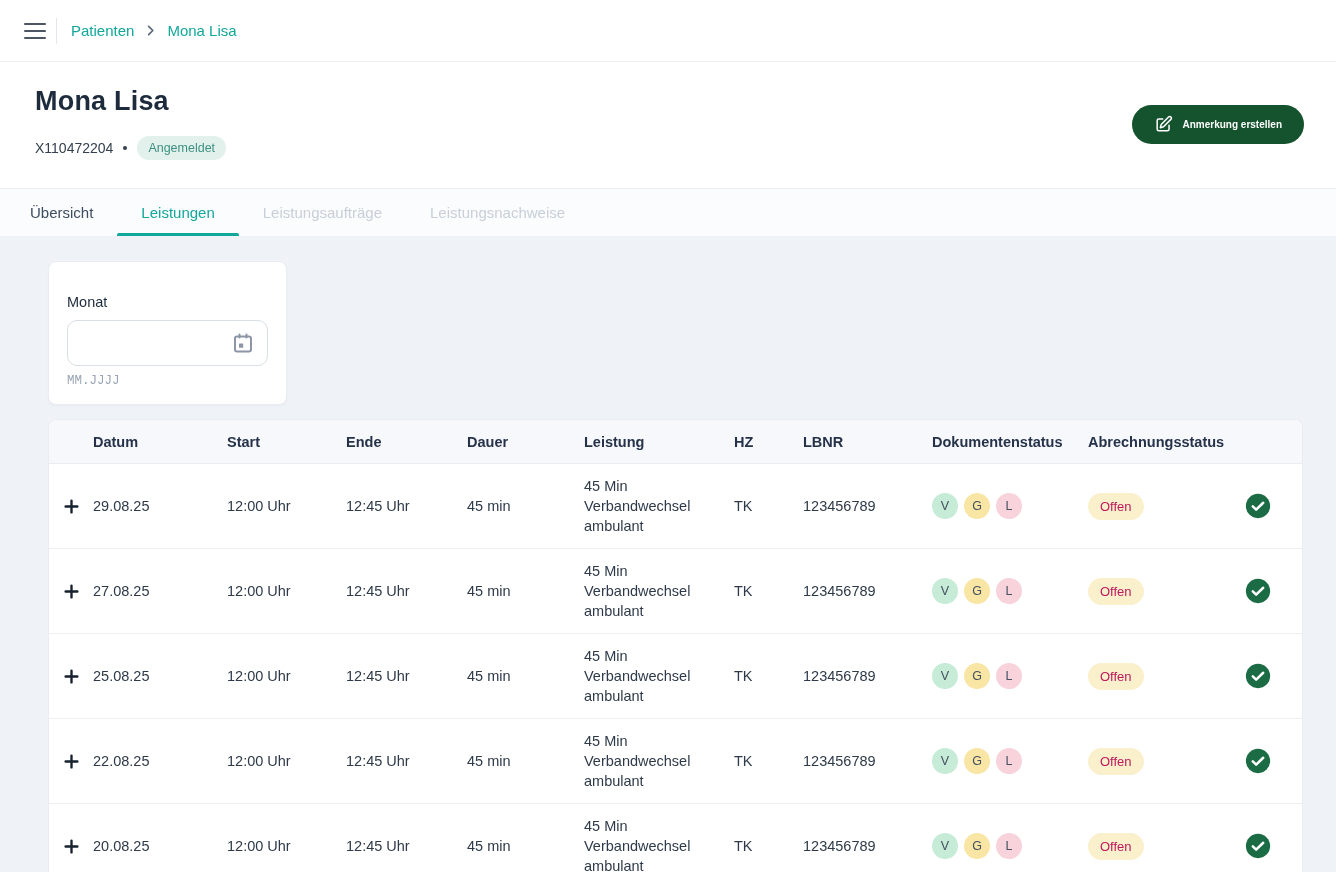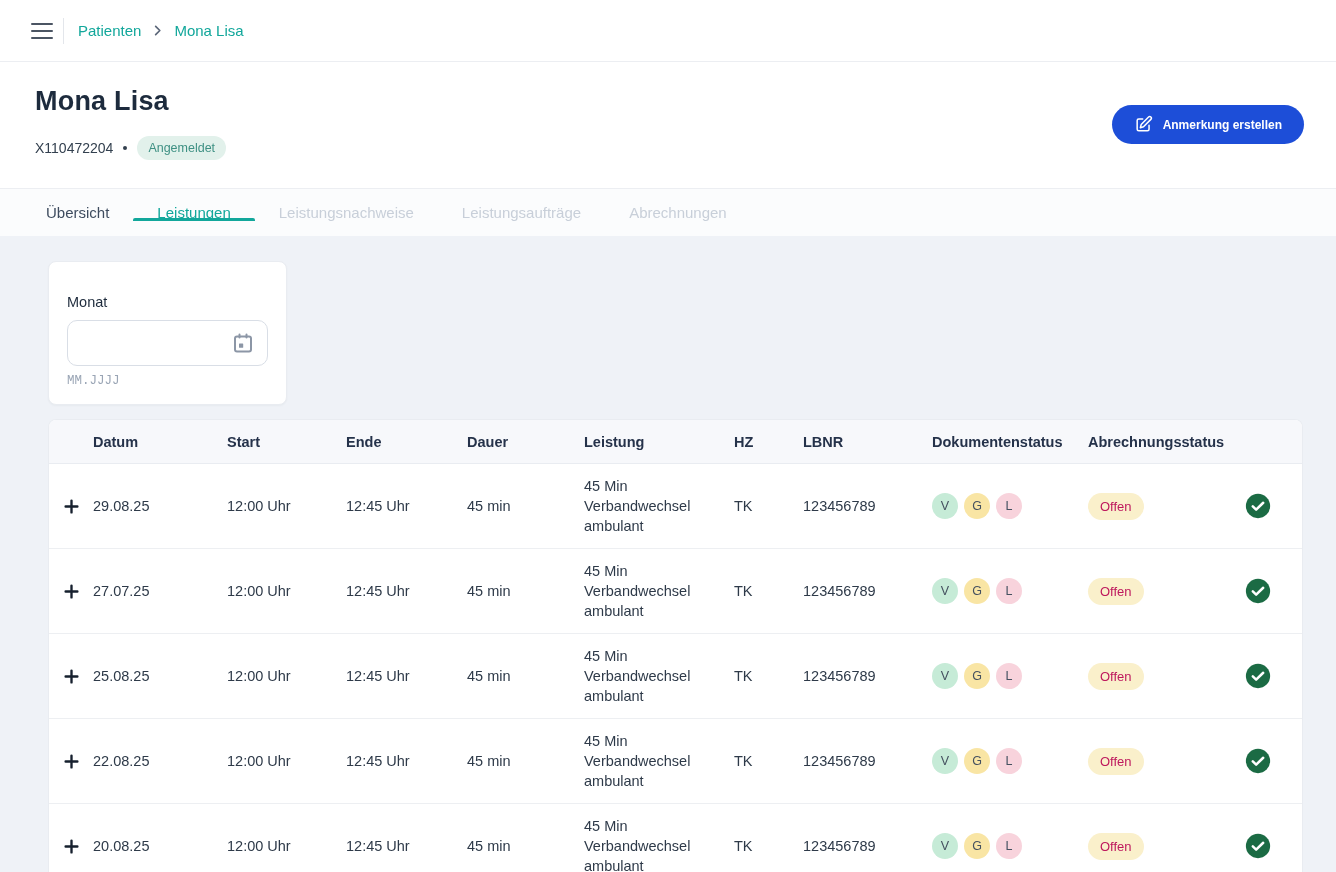--- a/index.html
+++ b/index.html
@@ -6,21 +6,21 @@
   html, body { width: 1336px; height: 872px; overflow: hidden; }
   body {
     font-family: "Liberation Sans", "DejaVu Sans", sans-serif;
     background: #EFF2F7;
     color: #2E3A49;
   }
 
   
   .topbar {
     height: 62px; background: #FFFFFF; border-bottom: 1px solid #ECEEF2;
-    display: flex; align-items: center; padding: 0 31px;
+    display: flex; align-items: center; padding: 0 24px;
   }
   .hamburger { width: 22px; display: flex; flex-direction: column; gap: 5px; cursor: pointer; }
   .hamburger span { display: block; height: 2px; background: #4B5563; border-radius: 1px; }
   .topbar-divider { width: 1px; height: 26px; background: #E3E6EB; margin: 0 14px 0 10px; }
   .breadcrumb { display: flex; align-items: center; gap: 10px; font-size: 15px; }
   .breadcrumb a { color: #12A79B; text-decoration: none; font-weight: 500; cursor: pointer; }
   .crumb-chevron { display: flex; align-items: center; color: #5B6678; }
 
   
   .page-header {
@@ -31,28 +31,28 @@
   .patient-meta { display: flex; align-items: center; gap: 10px; margin-top: 19px; }
   .patient-id { font-size: 14px; color: #33404F; }
   .meta-dot { width: 4px; height: 4px; border-radius: 50%; background: #33404F; }
   .status-badge {
     background: #E2F1EB; color: #3E9083; font-size: 12.5px;
     padding: 5px 11px; border-radius: 13px;
   }
   .header-actions { display: flex; align-items: flex-start; gap: 27px; padding-top: 19px; }
   .action-btn {
     display: flex; align-items: center; gap: 10px;
-    background: #1d4ed8; color: #FFFFFF; border: none; cursor: pointer;
-    font-family: inherit; font-size: 12px; font-weight: 700;
+    background: #14532d; color: #FFFFFF; border: none; cursor: pointer;
+    font-family: inherit; font-size: 10px; font-weight: 700;
     height: 39px; padding: 0 22px; border-radius: 20px;
   }
   .action-btn svg { display: block; }
 
   
-  .tabs { background: #FBFCFD; display: flex; padding-left: 22px; height: 47px; align-items: center; }
+  .tabs { background: #FBFCFD; display: flex; padding-left: 6px; height: 47px; }
   .tab {
     display: flex; align-items: center; justify-content: center;
     padding: 0 24px; font-size: 15px; font-weight: 500; cursor: pointer;
     color: #3E4C5F; position: relative;
   }
   .tab.active { color: #12A79B; }
   .tab.active::after {
     content: ""; position: absolute; left: 0; right: 0; bottom: 0;
     height: 3px; background: #12A79B; border-radius: 2px 2px 0 0;
   }
@@ -149,23 +149,22 @@
           </svg>
       </span>
       <span>Anmerkung erstellen</span>
     </button>
   </div>
 </section>
 
 <nav class="tabs">
   <div class="tab">Übersicht</div>
   <div class="tab active">Leistungen</div>
+  <div class="tab disabled">Leistungsaufträge</div>
   <div class="tab disabled">Leistungsnachweise</div>
-  <div class="tab disabled">Leistungsaufträge</div>
-  <div class="tab disabled">Abrechnungen</div>
 </nav>
 
 <main class="content">
 
   <div class="filter-card">
     <div class="filter-label">Monat</div>
     <div class="month-input-wrap">
       <input class="month-input" type="text" value="" style="">
       <button class="calendar-btn">
         <svg width="24" height="24" viewBox="0 0 24 24" fill="none" stroke="#8C96A6" stroke-width="2" stroke-linecap="round">
@@ -226,21 +225,21 @@
   </div>
 
   <div class="tgrid trow">
     <div class="td expand-cell">
       <button class="expand-btn">
         <svg width="15" height="15" viewBox="0 0 14 14" fill="none" stroke="#16202E" stroke-width="2.2" stroke-linecap="round">
                 <path d="M7 1.5v11M1.5 7h11"></path>
               </svg>
       </button>
     </div>
-    <div class="td">27.07.25</div>
+    <div class="td">27.08.25</div>
     <div class="td">12:00 Uhr</div>
     <div class="td">12:45 Uhr</div>
     <div class="td">45 min</div>
     <div class="td leistung">45 Min Verbandwechsel ambulant</div>
     <div class="td">TK</div>
     <div class="td">123456789</div>
     <div class="td doc-badges">
             <span class="doc-badge" style="background: rgb(198, 235, 215);">V</span>
             <span class="doc-badge" style="background: rgb(249, 229, 164);">G</span>
             <span class="doc-badge" style="background: rgb(248, 211, 220);">L</span>

